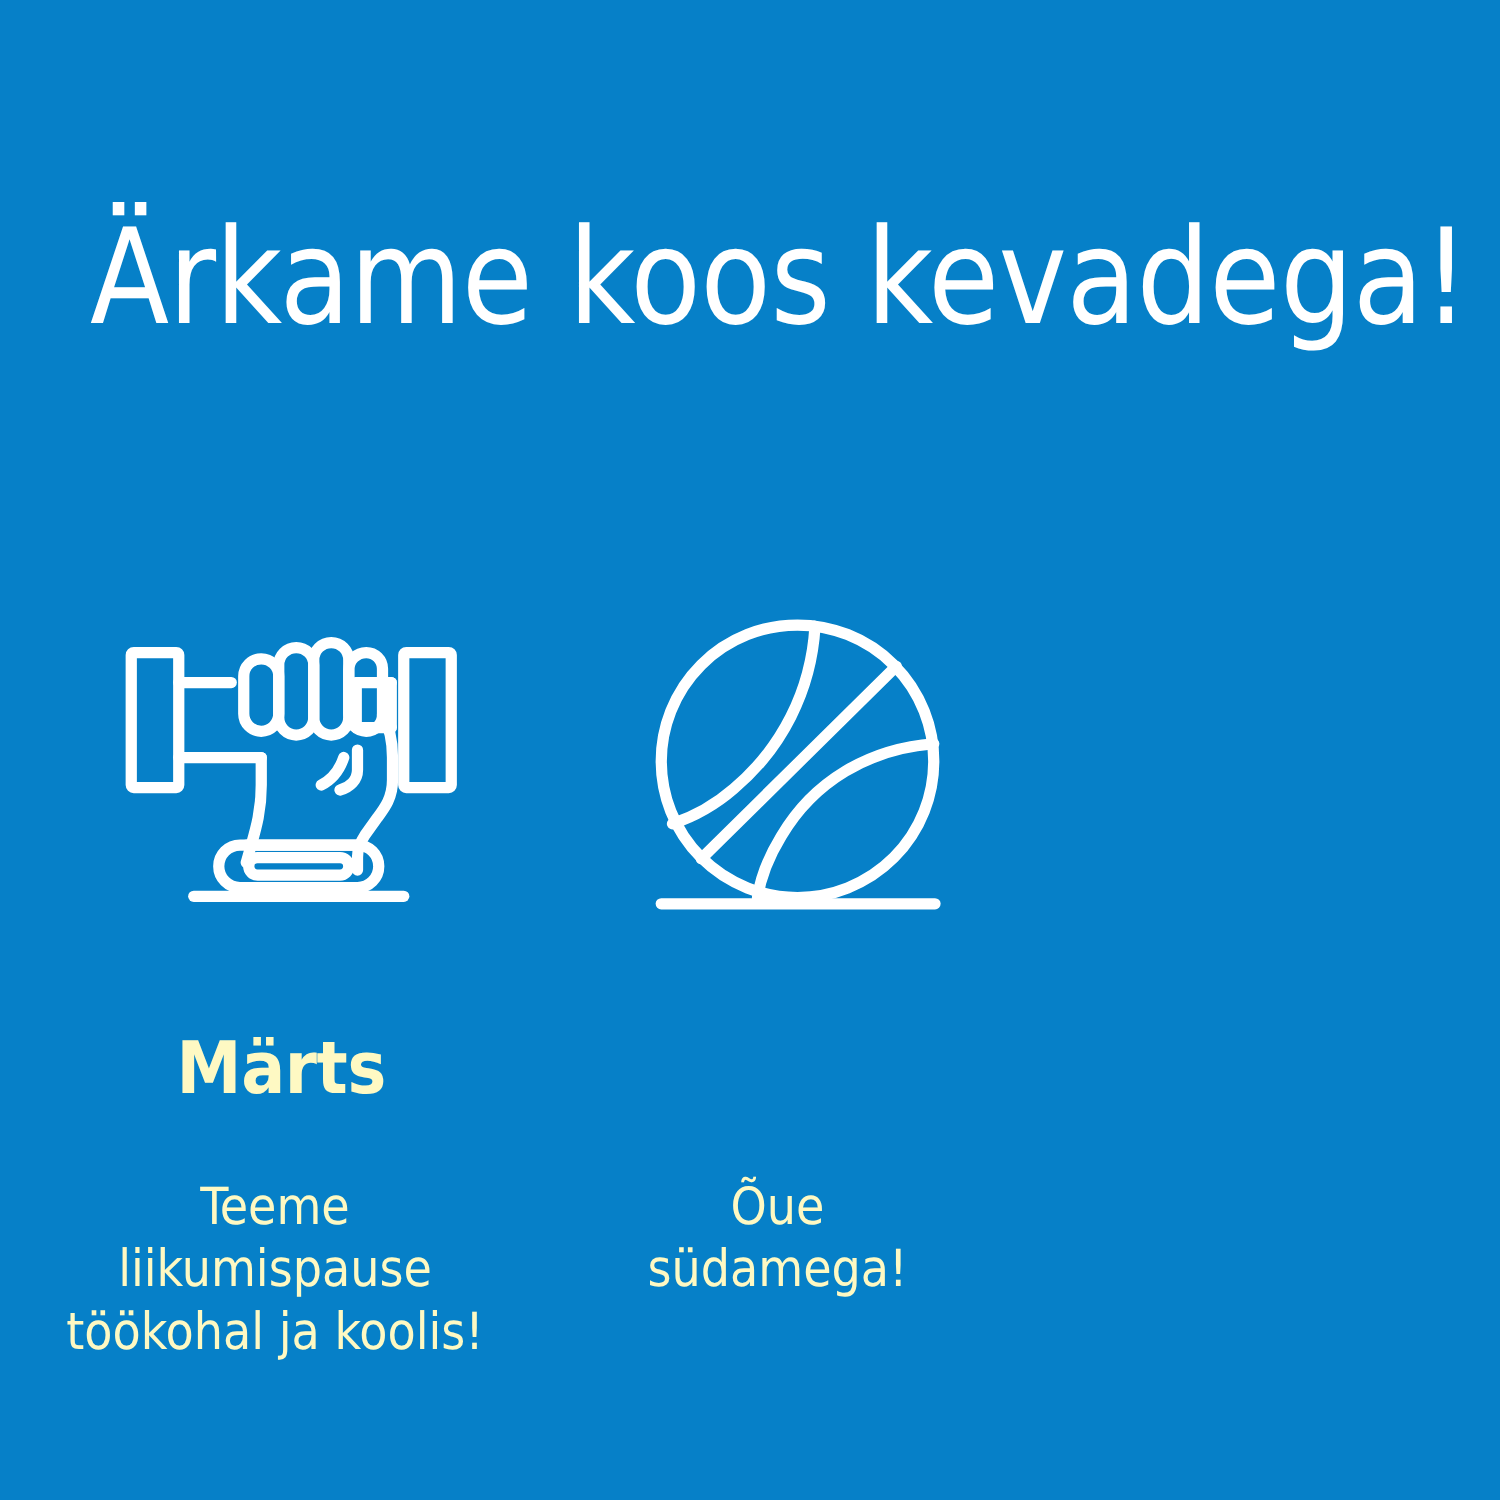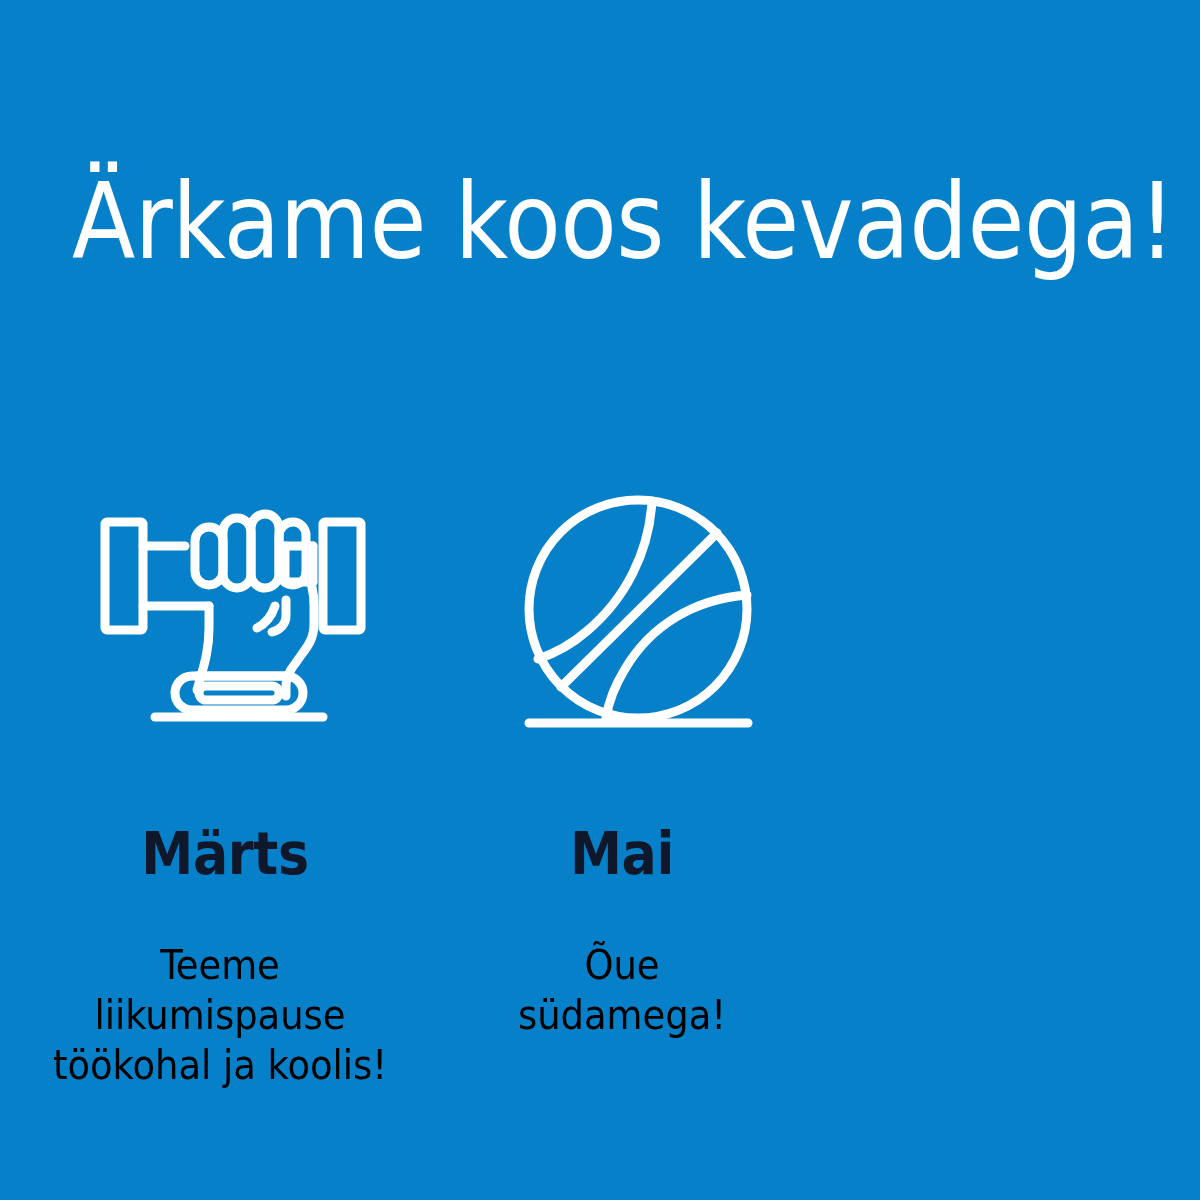--- a/index.html
+++ b/index.html
@@ -66,37 +66,37 @@
   .col-2 .icon-wrap { left: 45px;  width: 360px; }
   .col-3 .icon-wrap { left: 18px;  width: 400px; }
 
   .icon-wrap svg { display: block; }
 
   .month {
     position: absolute;
     top: 355px;
     width: 100%;
     text-align: center;
-    color: #0f172a;
+    color: #fef9c3;
     font-family: "DejaVu Sans Condensed", "Liberation Sans Narrow", "Liberation Sans", sans-serif;
     font-size: 58px;
     font-weight: 700;
     letter-spacing: -0.3px;
     line-height: 1;
   }
   .col-1 .month { transform: translateX(15px); }
   .col-2 .month { transform: translateX(12px); }
   .col-3 .month { transform: translateX(-8px); }
 
   .desc {
     position: absolute;
     top: 470px;
     width: 100%;
     text-align: center;
-    color: #000000;
+    color: #fef9c3;
     font-family: "DejaVu Sans Condensed", "Liberation Sans Narrow", "Liberation Sans", sans-serif;
     font-size: 41px;
     font-weight: 300;
     line-height: 1.22;
     letter-spacing: 0px;
     white-space: pre-line;
   }
   .col-1 .desc { transform: translateX(10px); }
   .col-2 .desc { transform: translateX(10px); }
   .col-3 .desc { transform: translateX(-8px); }
@@ -165,20 +165,19 @@
           <path d="M131 10 C128 62 104 108 66 140 C51 153 35 162 17 168"></path>
 
           <path d="M196 42 L40 196"></path>
 
           <path d="M226 104 C174 108 130 134 104 178 C93 196 87 214 85 227"></path>
 
           <path d="M8 232 H227"></path>
         </svg>
       </div>
 
-      <div class="month">Mai</div>
 
       <div class="desc">Õue
 südamega!</div>
     </div>
 
   </div>
 </div>
 
 </body></html>

